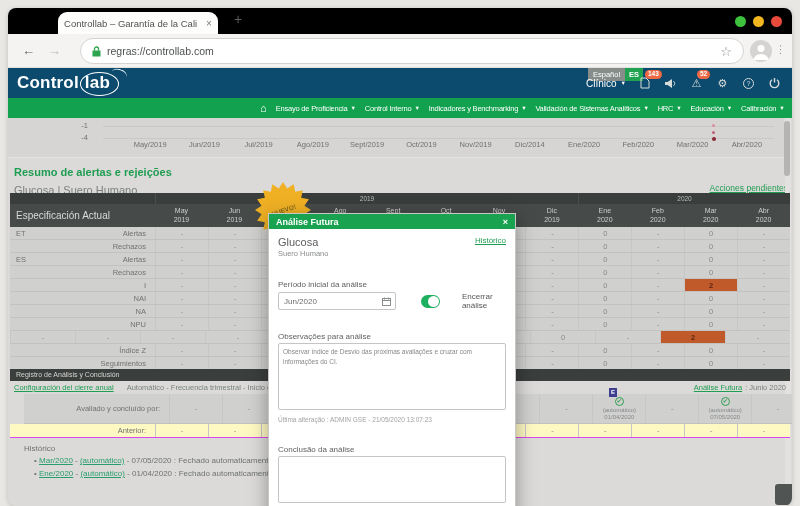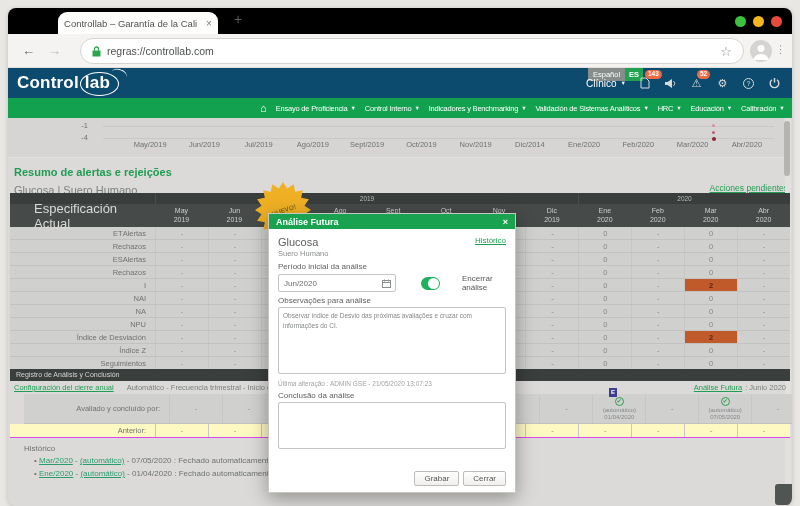--- a/index.html
+++ b/index.html
@@ -68,24 +68,24 @@
 
   .sec-title{position:absolute;left:6px;top:48px;font-size:11px;font-weight:bold;color:#1f9d52}
   .sub-line{position:absolute;left:6px;top:66px;font-size:11px;color:#7b807e}
   .pending{position:absolute;right:4px;top:65px;font-size:8.5px;color:#1f9d52;text-decoration:underline}
 
   .ctable{position:absolute;left:2px;top:75px;width:780px;z-index:2}
   .t-grouprow{display:flex;height:11px;background:#393e3c;align-items:center}
   .t-gl{width:145px;height:100%}
   .t-gy{text-align:center;font-size:6.5px;color:#b9bdbb;border-left:1px solid #4a4f4d;height:100%;line-height:11px}
   .t-headrow{display:flex;height:23px;background:#464b49;align-items:center}
-  .t-spec{width:145px;font-size:13px;color:#dadad8;padding-left:24px}
+  .t-spec{width:145px;font-size:10px;color:#dadad8;padding-left:6px}
   .t-col{flex:1;text-align:center;font-size:7px;color:#cfcfcd;line-height:1.25}
   .t-row{display:flex;height:13px;background:#d0d0ce;border-bottom:1px solid #c2c2c0}
-  .t-label{width:145px;display:flex;justify-content:flex-end;align-items:center;
+  .t-label{width:145px;display:flex;justify-content:space-between;align-items:center;
            padding:0 9px 0 6px;font-size:7.5px;color:#6f7371}
   .t-cell{flex:1;display:flex;align-items:center;justify-content:center;font-size:7.5px;
           color:#84888
 
 6;color:#85898
 
 7;border-left:1px solid #c7c7c5;color:#85898c}
   .t-cell.hl{background:#c05a2b;color:#5e2410;font-weight:bold}
 
   .regband{position:absolute;left:2px;top:251px;width:780px;height:12px;background:#3a3e3c;
@@ -126,21 +126,21 @@
   .modal{position:absolute;left:260px;top:95px;width:248px;background:#fff;z-index:20;
          box-shadow:0 5px 18px rgba(0,0,0,.35);border:1px solid #c9c8c6}
   .m-head{height:15px;background:#19a351;color:#fff;display:flex;align-items:center;
           padding:0 7px;font-size:9px;font-weight:bold}
   .m-close{margin-left:auto;font-size:9px;cursor:default}
   .m-body{padding:7px 9px 6px 9px}
   .m-analyte-row{display:flex;align-items:flex-start}
   .m-analyte{font-size:11px;color:#5a5e5c}
   .m-hist{margin-left:auto;font-size:8px;color:#1f9d52;text-decoration:underline}
   .m-matrix{font-size:7.5px;color:#8a8e8c;margin-top:1px}
-  .m-label{font-size:8px;color:#5e625f;margin-top:4px}
+  .m-label{font-size:8px;color:#5e625f;margin-top:22px}
   .m-inrow{display:flex;align-items:center;margin-top:3px}
   .m-input{width:118px;height:18px;border:1px solid #c6c5c3;border-radius:2px;background:#fff;
            font-size:8px;color:#6b6f6d;padding:0 5px;font-family:"Liberation Sans",sans-serif;outline:none}
   .cal{margin-left:-14px}
   .toggle{width:25px;height:13px;border-radius:7px;background:#1db05e;position:relative;margin-left:30px}
   .knob{position:absolute;right:1px;top:1px;width:11px;height:11px;border-radius:50%;background:#fff}
   .toggle-label{font-size:8px;color:#55595
 
 7;color:#55
 5957;margin-left:22px;color:#555957}
@@ -496,24 +496,20 @@
             <div class="t-cell">-</div>
             <div class="t-cell">-</div>
             <div class="t-cell">-</div>
             <div class="t-cell">-</div>
             <div class="t-cell">0</div>
             <div class="t-cell">-</div>
             <div class="t-cell">0</div>
             <div class="t-cell">-</div>
           </div>
           <div class="t-row">
-            <div class="t-label">
-              <span></span>
-              <span>Índice de Desviación</span>
-            </div>
             <div class="t-cell">-</div>
             <div class="t-cell">-</div>
             <div class="t-cell">-</div>
             <div class="t-cell">-</div>
             <div class="t-cell">-</div>
             <div class="t-cell">-</div>
             <div class="t-cell">-</div>
             <div class="t-cell">-</div>
             <div class="t-cell">0</div>
             <div class="t-cell">-</div>

